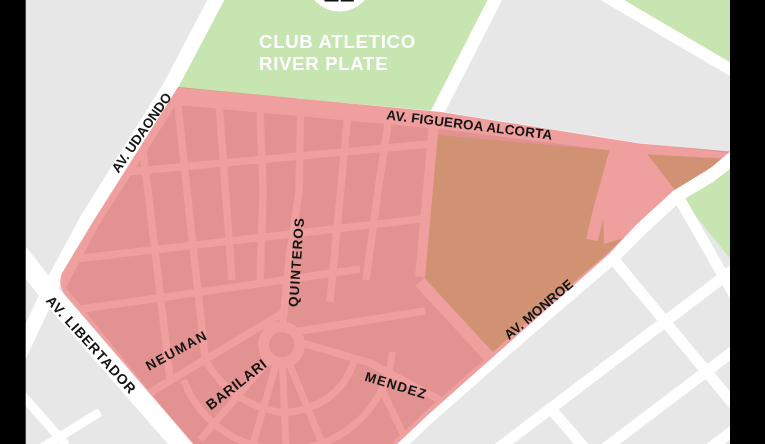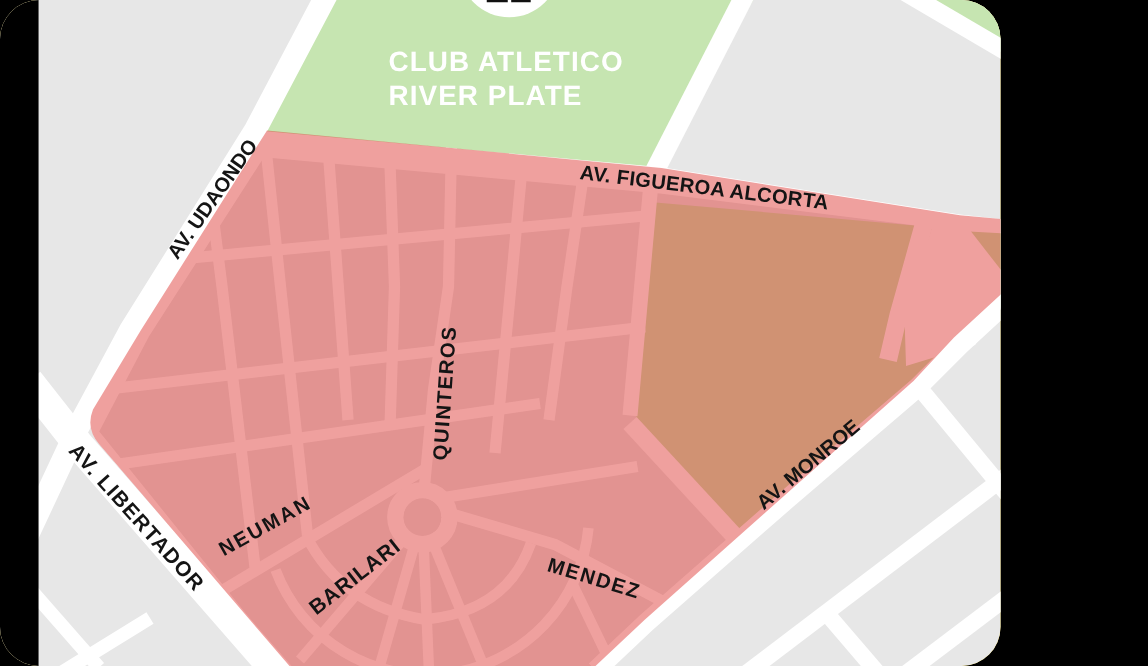--- a/index.html
+++ b/index.html
@@ -1,16 +1,16 @@
 <!DOCTYPE html>
 <html><head>
 <meta charset="utf-8">
 <style>
   html,body{margin:0;padding:0;background:#000;}
-  .wrap{position:relative;width:667px;height:444px;overflow:hidden;background:#fde047;border-radius:26px;}
+  .wrap{position:relative;width:730px;height:444px;overflow:hidden;background:#fde047;}
   svg{display:block;}
   text{font-family:"Liberation Sans", sans-serif;font-weight:bold;}
 </style>
 </head>
 <body>
 
 <div class="wrap">
 <svg width="765" height="444" viewBox="0 0 765 444">
   <defs>
 

